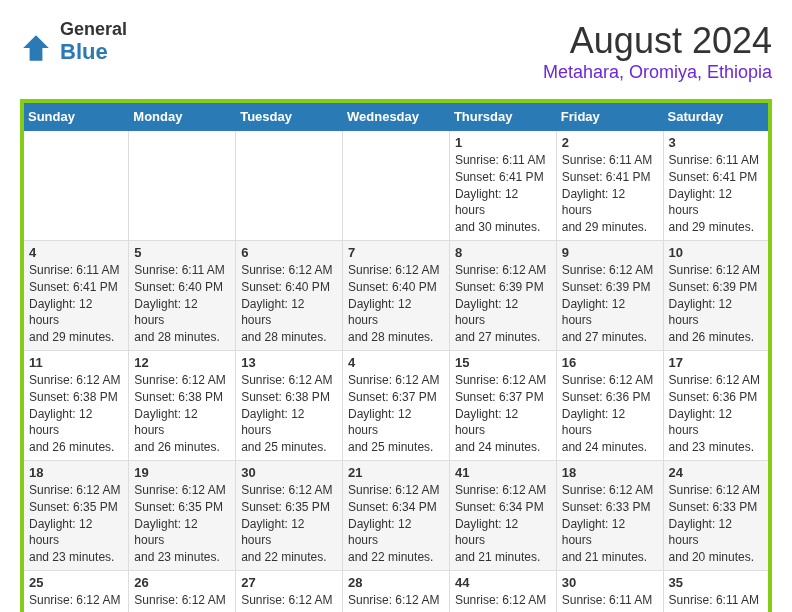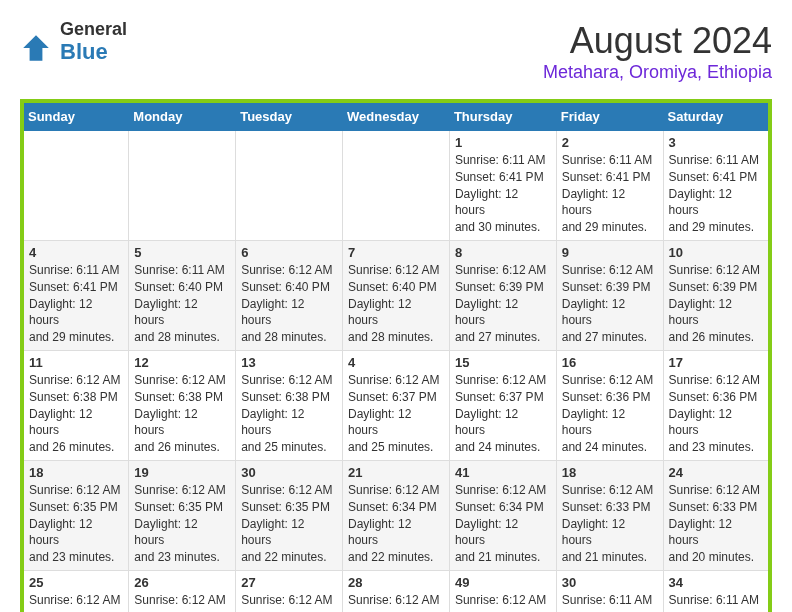--- a/index.html
+++ b/index.html
@@ -334,35 +334,35 @@
 and 19 minutes.</div>
         </td>
         <td>
           <span class="day-number">28</span>
           <div class="day-info" style="white-space: pre-line;">Sunrise: 6:12 AM
 Sunset: 6:31 PM
 Daylight: 12 hours
 and 18 minutes.</div>
         </td>
         <td>
-          <span class="day-number">49</span>
+          <span class="day-number">44</span>
           <div class="day-info" style="white-space: pre-line;">Sunrise: 6:12 AM
 Sunset: 6:30 PM
 Daylight: 12 hours
 and 18 minutes.</div>
         </td>
         <td>
           <span class="day-number">30</span>
           <div class="day-info" style="white-space: pre-line;">Sunrise: 6:11 AM
 Sunset: 6:30 PM
 Daylight: 12 hours
 and 18 minutes.</div>
         </td>
         <td>
-          <span class="day-number">34</span>
+          <span class="day-number">35</span>
           <div class="day-info" style="white-space: pre-line;">Sunrise: 6:11 AM
 Sunset: 6:29 PM
 Daylight: 12 hours
 and 17 minutes.</div>
         </td>
       </tr>
     </tbody>
 </table>
 
 <div class="legend">

